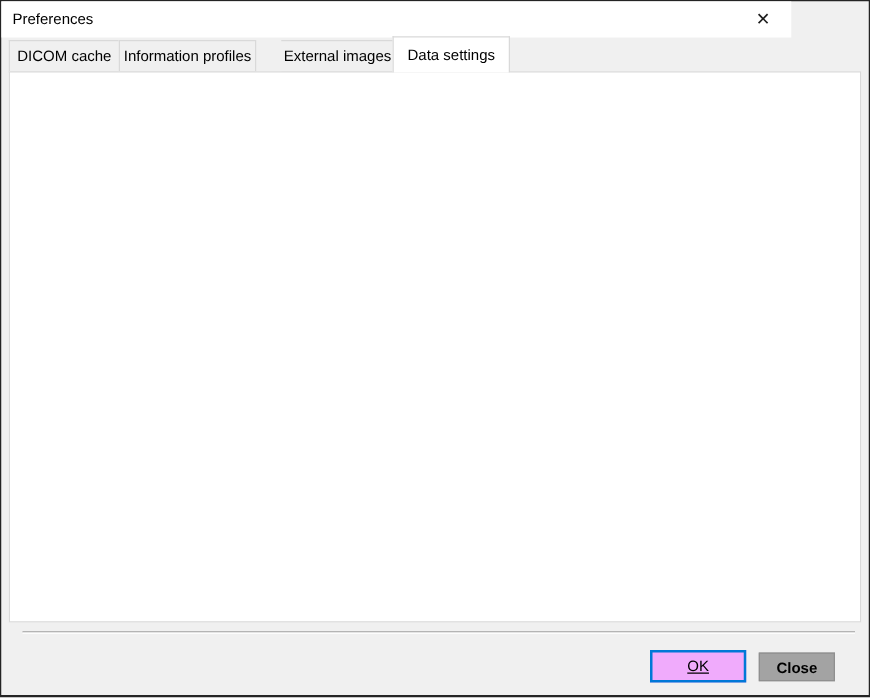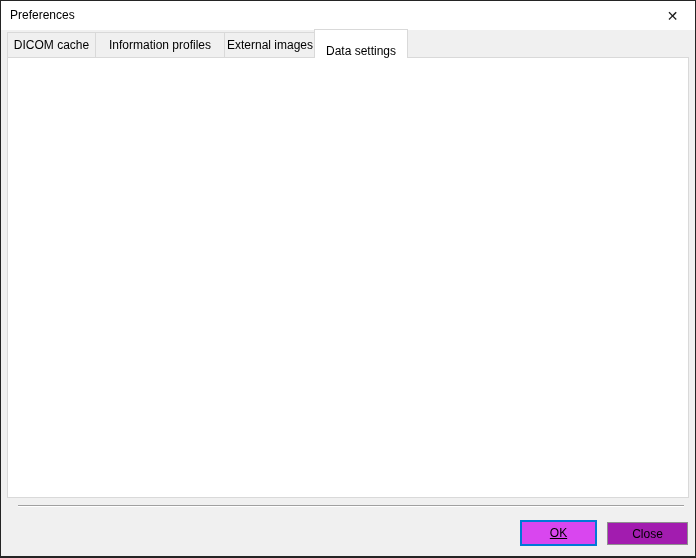--- a/index.html
+++ b/index.html
@@ -14,21 +14,21 @@
     position: relative;
     width: 696px;
     height: 558px;
     background: #f0f0f0;
     border: 1px solid #242424;
     border-bottom-width: 2px;
     overflow: hidden;
   }
   
   .titlebar {
-    position: absolute; left: 0; top: 0; width: 694px; height: 29px;
+    position: absolute; left: 0; top: 0; width: 632px; height: 29px;
     background: #ffffff;
   }
   .titlebar-text {
     position: absolute; left: 9px; top: 7px;
     font-size: 12px; color: #000;
   }
   .titlebar-close {
     position: absolute; right: 0; top: 0; width: 45px; height: 29px;
     display: flex; align-items: center; justify-content: center;
     background: transparent; border: none; cursor: default;
@@ -41,24 +41,23 @@
     background: #f0f0f0;
     border: 1px solid #d9d9d9;
     display: flex; align-items: center; justify-content: center;
     font-size: 12px; z-index: 1;
   }
   .tab.active {
     top: 28px; height: 29px;
     background: #ffffff;
     border-bottom: none;
     z-index: 3;
-    align-items: flex-end;
   }
   .tab-dicom   { left: 6px;   width: 88px;  border-right: none; }
-  .tab-info    { left: 94px;  width: 130px; }
+  .tab-info    { left: 94px;  width: 110px; }
   .tab-ext     { left: 224px; width: 91px;  border-left: none; }
   .tab-data    { left: 313px; width: 94px; }
   
   .pane {
     position: absolute; left: 6px; top: 56px; width: 682px; height: 441px;
     background: #ffffff;
     border: 1px solid #d9d9d9;
     z-index: 2;
   }
   .section-label { position: absolute; font-size: 12px; color: #000; }
@@ -91,23 +90,23 @@
   .btn {
     position: absolute;
     background: #ececec; border: 1px solid #8f8f8f;
     font-family: "Liberation Sans", "DejaVu Sans", sans-serif;
     font-size: 12px; color: #000; cursor: default;
     display: flex; align-items: center; justify-content: center;
   }
   .btn-clear { left: 187px; top: 109px; width: 100px; height: 25px; }
   .btn-ok {
     left: 519px; top: 519px; width: 77px; height: 26px;
-    border: 2px solid #0078d7; background: #d946ef; text-decoration: underline;
+    border: 2px solid #0078d7; background: #f0abfc; text-decoration: underline;
   }
-  .btn-close { left: 606px; top: 521px; width: 81px; height: 23px; background: #a21caf; }
+  .btn-close { left: 606px; top: 521px; width: 61px; height: 23px; background: #a3a3a3; font-weight: bold; }
   
   .ext-input {
     position: absolute; left: 10px; top: 192px; width: 279px; height: 23px;
     border: 1px solid #848484; background: #fff;
     padding: 0 4px;
     font-family: "Liberation Sans", "DejaVu Sans", sans-serif;
     font-size: 12px; outline: none;
   }
   
   .separator {

